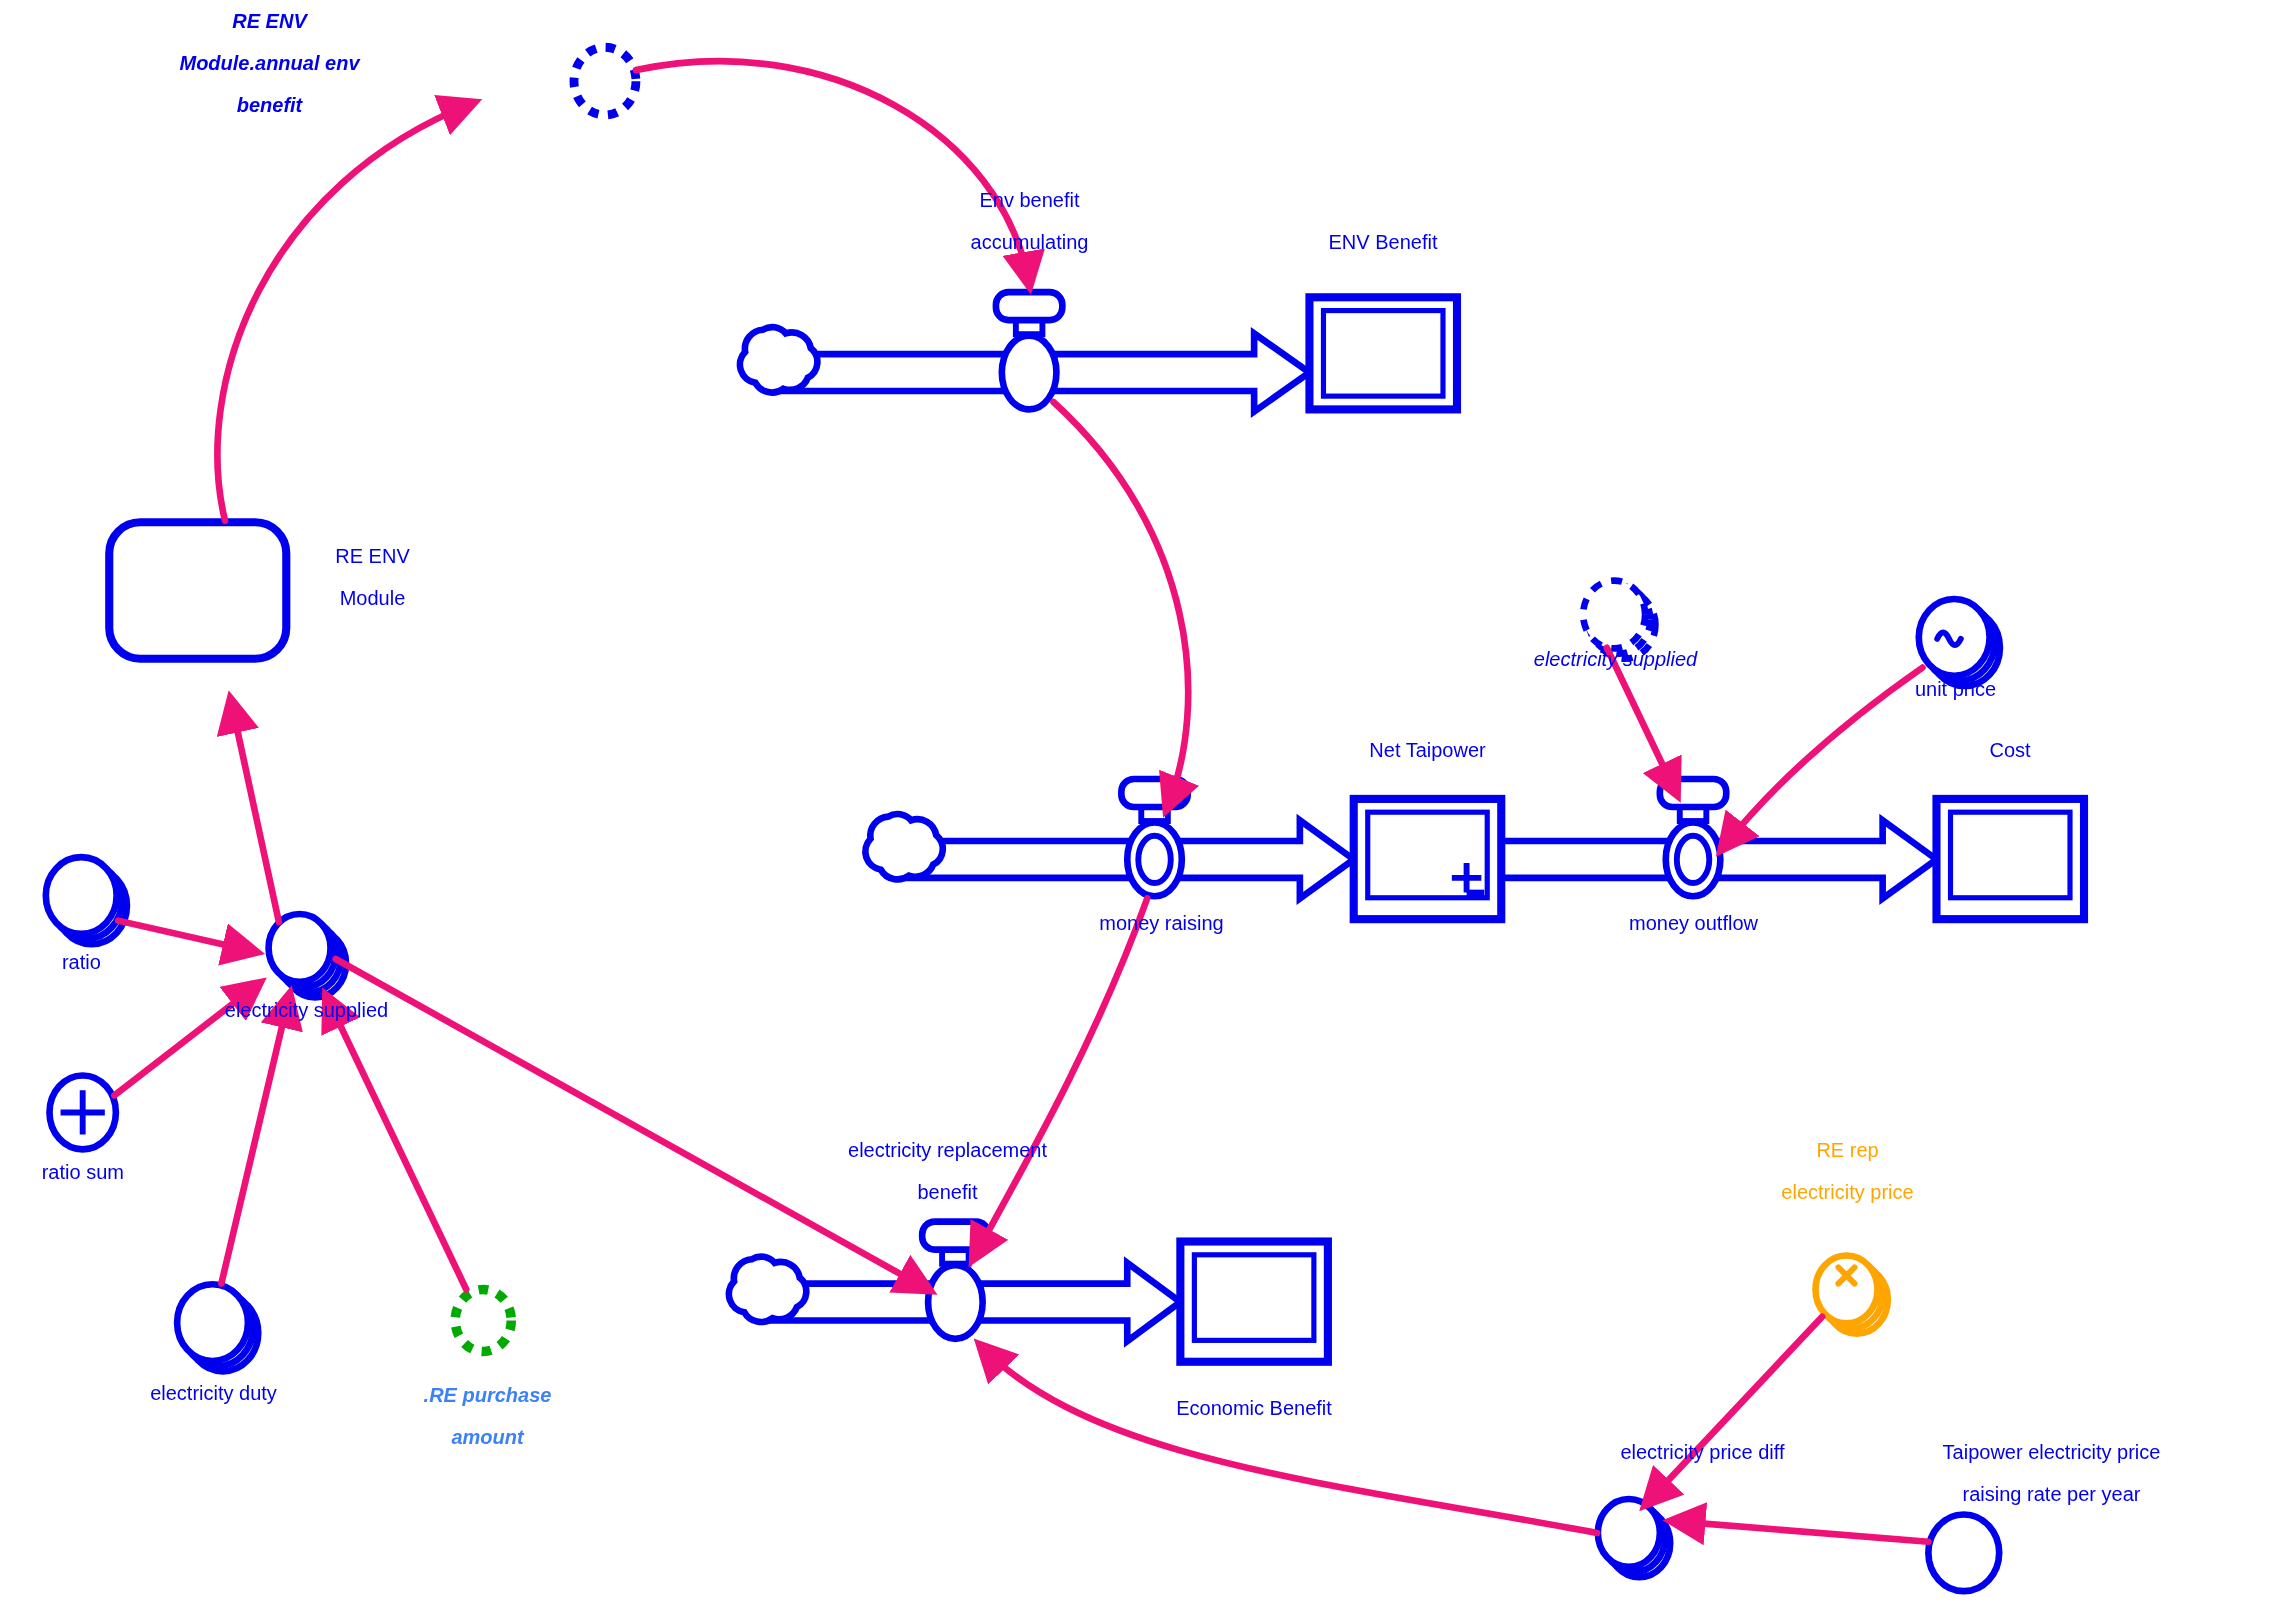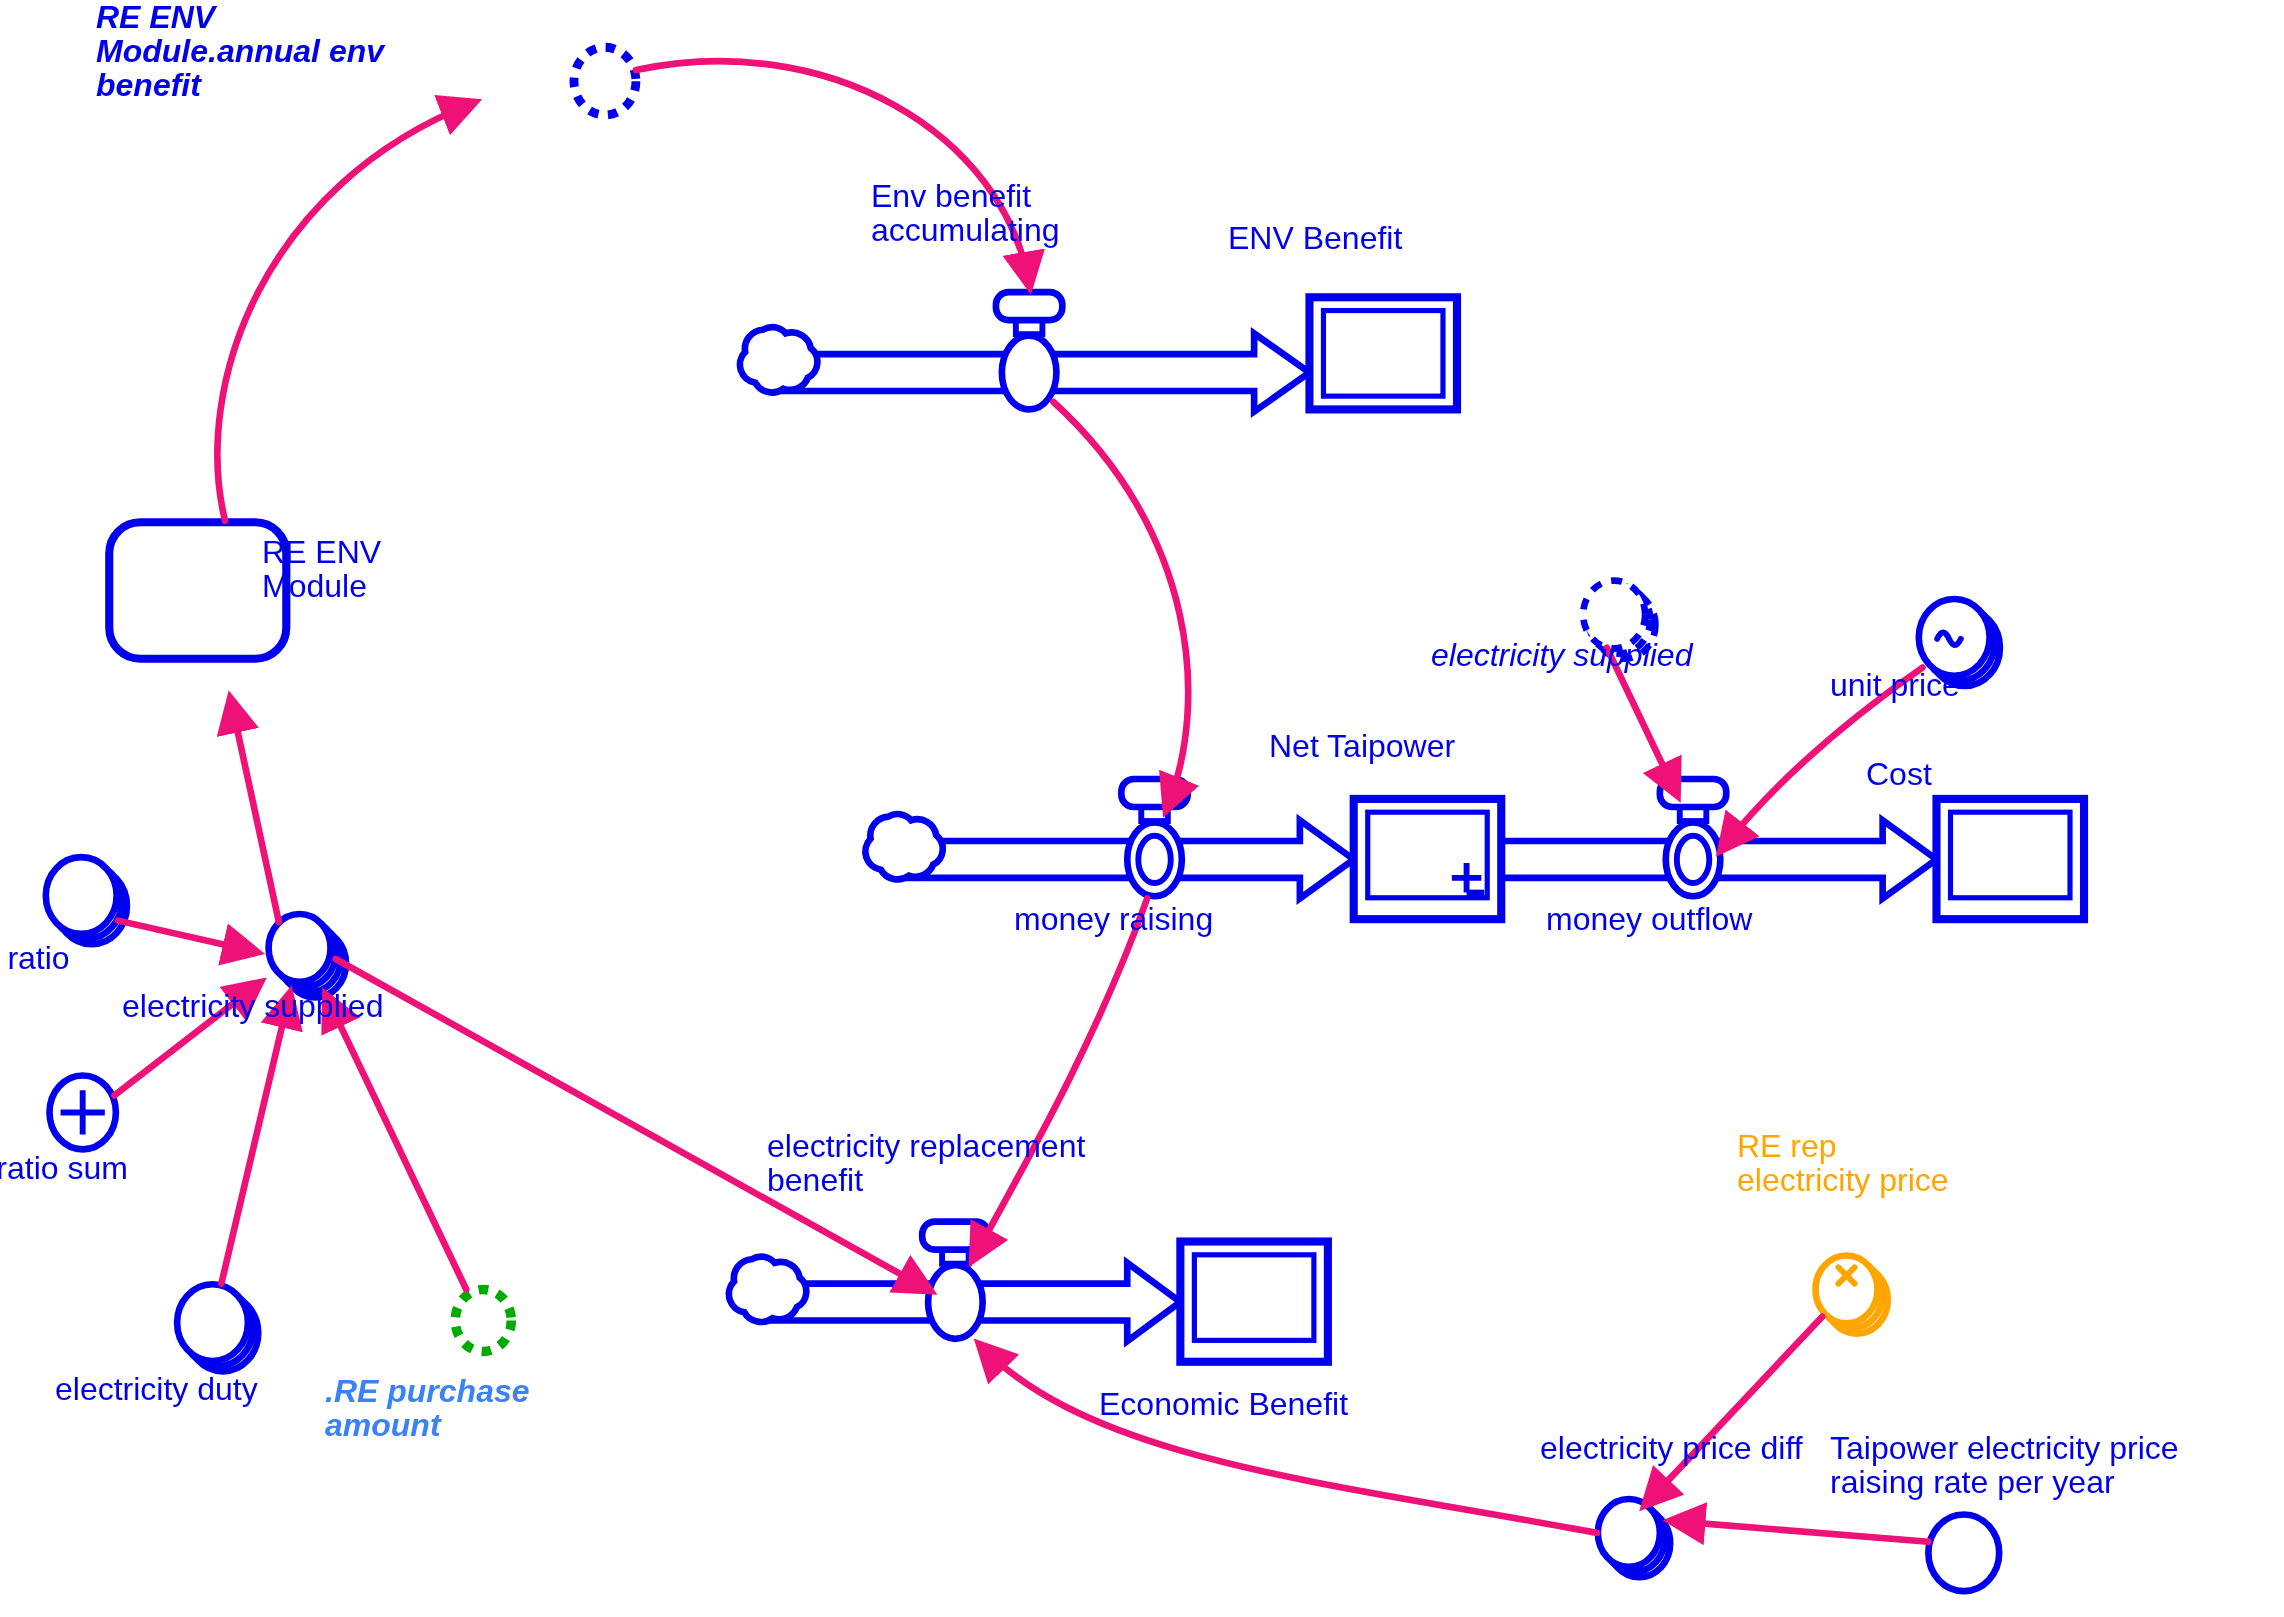--- a/index.html
+++ b/index.html
@@ -19,22 +19,23 @@
   #diagram-svg {
     position: absolute;
     top: 0; left: 0;
     width: 2284px;
     height: 1617px;
   }
   .lbl {
     position: absolute;
     color: #0000ee;
     font-family: "Liberation Sans", sans-serif;
-    font-size: 32px;
-    line-height: 34px;
+    font-size: 20px;
+    line-height: 42px;
+    text-align: center;
     white-space: pre;
     user-select: none;
   }
   .lbl.bold-italic {
     font-weight: bold;
     font-style: italic;
   }
   .lbl.italic {
     font-style: italic;
   }
@@ -245,21 +246,21 @@
 
   <div class="lbl bold-italic green" style="left:325px; top:1374px; width:325px;">.RE purchase
 amount</div>
 
   <div class="lbl" style="left:1014px; top:902px; width:295px;">money raising</div>
 
   <div class="lbl" style="left:1269px; top:729px; width:317px;">Net Taipower</div>
 
   <div class="lbl" style="left:1546px; top:902px; width:295px;">money outflow</div>
 
-  <div class="lbl" style="left:1866px; top:729px; width:288px;margin-top:28px;">Cost</div>
+  <div class="lbl" style="left:1866px; top:729px; width:288px;">Cost</div>
 
   <div class="lbl italic" style="left:1431px; top:638px; width:369px;">electricity supplied</div>
 
   <div class="lbl" style="left:1830px; top:668px; width:251px;">unit price</div>
 
   <div class="lbl" style="left:767px; top:1129px; width:361px;">electricity replacement
 benefit</div>
 
   <div class="lbl" style="left:1099px; top:1387px; width:310px;">Economic Benefit</div>
 

